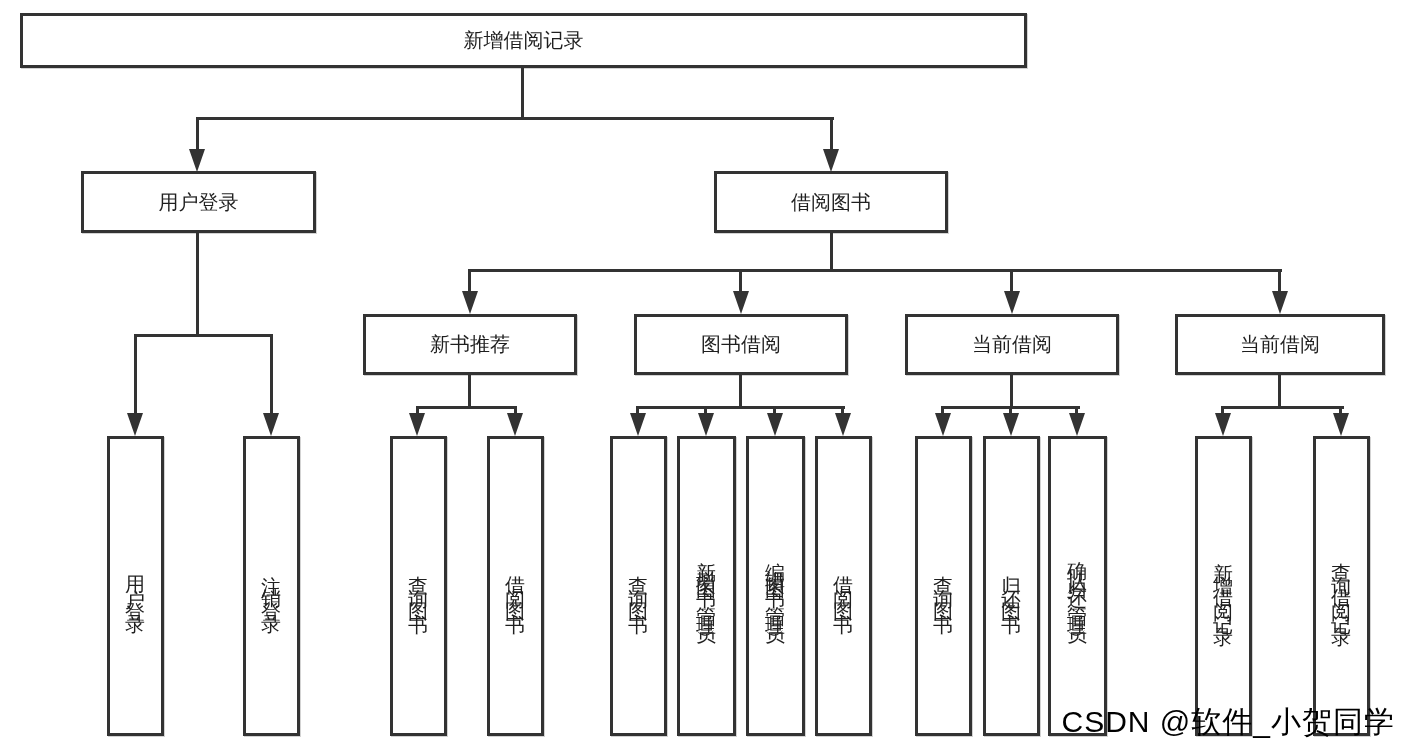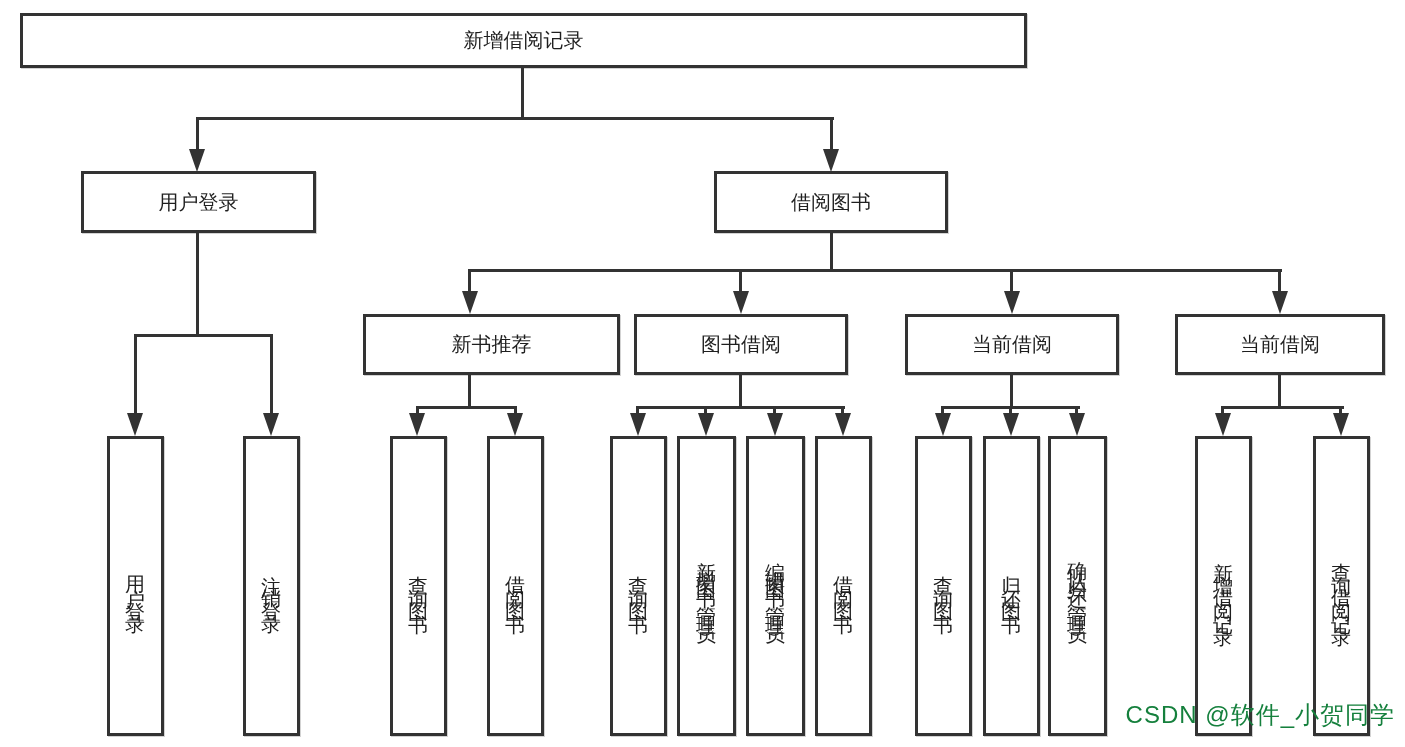--- a/index.html
+++ b/index.html
@@ -48,23 +48,23 @@
   .arr {
     position: absolute;
     width: 0; height: 0;
     border-left: 8px solid transparent;
     border-right: 8px solid transparent;
     border-top: 23px solid #333333;
   }
   .watermark {
     position: absolute;
     right: 10px;
-    bottom: 16px;
-    font-size: 24px;
-    color: #15803d;
+    bottom: 4px;
+    font-size: 30px;
+    color: #000000;
     letter-spacing: 1px;
     pointer-events: none;
   }
 </style>
 </head>
 <body>
 
 <div class="canvas">
 
   <div class="node" style="left:20px; top:13px; width:1007px; height:55px;">
@@ -96,21 +96,21 @@
   <div class="hl" style="left:469px; top:269px; width:813px;"></div>
   <div class="vl" style="left:468px; top:269px; height:24px;"></div>
   <div class="arr" style="left:462px; top:291px;"></div>
   <div class="vl" style="left:739px; top:269px; height:24px;"></div>
   <div class="arr" style="left:733px; top:291px;"></div>
   <div class="vl" style="left:1010px; top:269px; height:24px;"></div>
   <div class="arr" style="left:1004px; top:291px;"></div>
   <div class="vl" style="left:1278px; top:269px; height:24px;"></div>
   <div class="arr" style="left:1272px; top:291px;"></div>
 
-  <div class="node" style="left:363px; top:314px; width:257px; height:61px;">
+  <div class="node" style="left:363px; top:314px; width:214px; height:61px;">
     <span>新书推荐</span>
   </div>
   <div class="node" style="left:905px; top:314px; width:214px; height:61px;">
     <span>当前借阅</span>
   </div>
   <div class="node" style="left:634px; top:314px; width:214px; height:61px;">
     <span>图书借阅</span>
   </div>
   <div class="node" style="left:1175px; top:314px; width:210px; height:61px;">
     <span>当前借阅</span>

